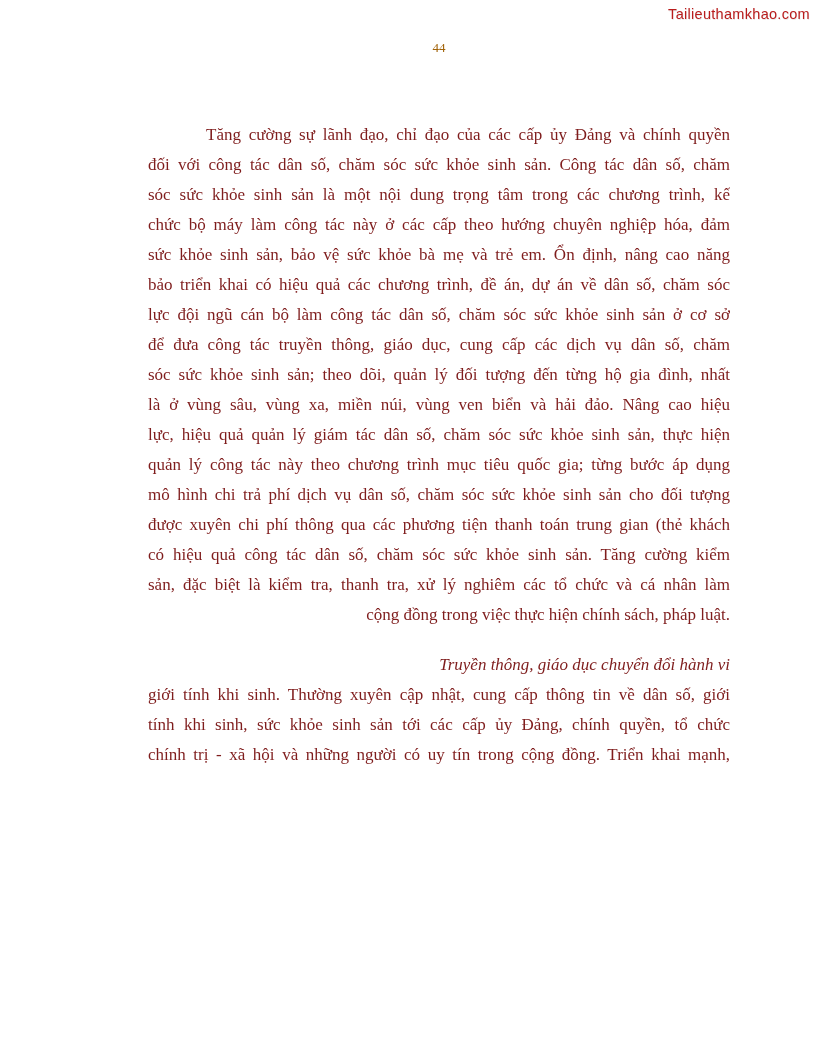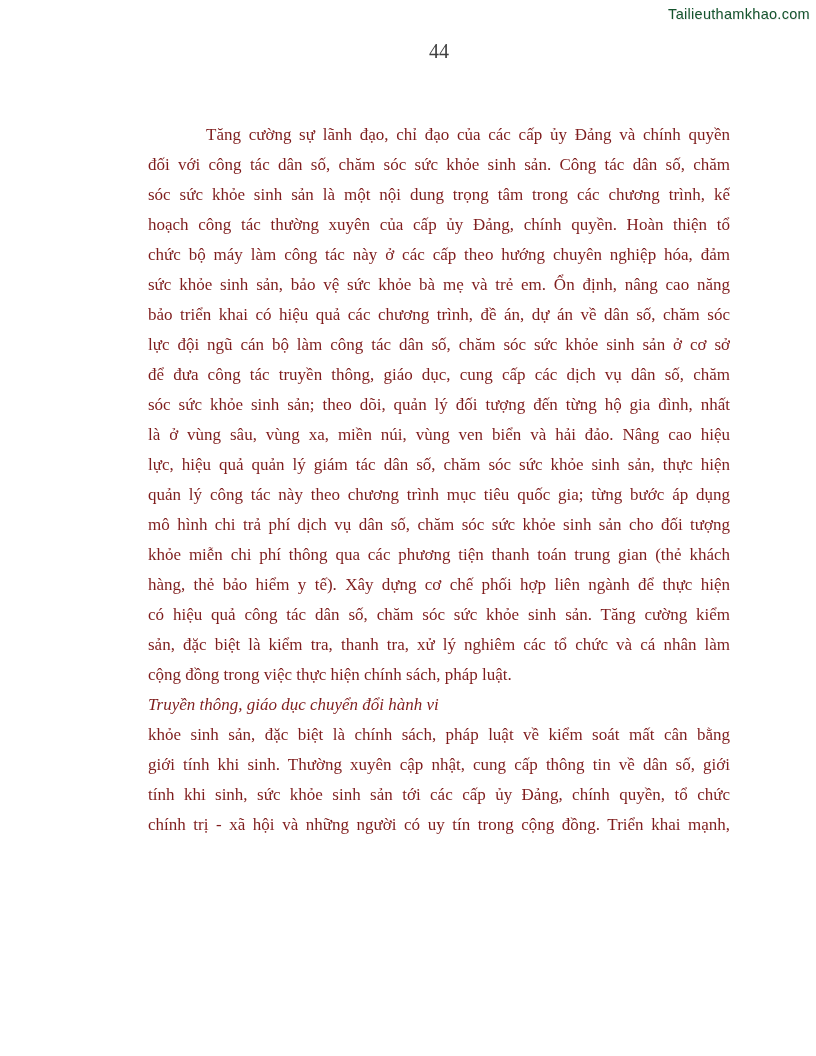--- a/index.html
+++ b/index.html
@@ -12,85 +12,82 @@
   }
   .page {
     position: absolute; inset: 0;
     background: #ffffff;
   }
   .watermark {
     position: absolute;
     top: 6px; right: 6px;
     font-family: "Liberation Sans", sans-serif;
     font-size: 14.5px;
-    color: #14532d;
+    color: #b91c1c;
     letter-spacing: 0.3px;
     text-shadow: 0.5px 0.5px 0 #e9e9e9;
   }
   .page-number {
     position: absolute;
     top: 40px; left: 148px; width: 582px;
     text-align: center;
-    font-size: 20px;
-    color: #404040;
+    font-size: 13px;
+    color: #a16207;
   }
   .doc-body {
     position: absolute;
     left: 148px; top: 120px; width: 582px;
     font-size: 17px;
     line-height: 30px;
     color: #7f1d1d;
   }
   .block { margin: 0; }
   .block.heading_italic {
-    margin-top: 0;
+    margin-top: 20px;
     font-style: italic;
   }
   .line {
     text-align: justify;
     text-align-last: justify;
     overflow: hidden;
   }
   .line.no-justify {
-    text-align: left;
+    text-align: right;
     text-align-last: auto;
   }
   .line.indent { text-indent: 58px; }
 </style>
 </head>
 <body>
 
 <div class="page">
   <div class="watermark">Tailieuthamkhao.com</div>
   <div class="page-number">44</div>
   <div class="doc-body">
       <div class="block paragraph">
         <div class="line indent">Tăng cường sự lãnh đạo, chỉ đạo của các cấp ủy Đảng và chính quyền</div>
         <div class="line">đối với công tác dân số, chăm sóc sức khỏe sinh sản. Công tác dân số, chăm</div>
         <div class="line">sóc sức khỏe sinh sản là một nội dung trọng tâm trong các chương trình, kế</div>
-        <div class="line">hoạch công tác thường xuyên của cấp ủy Đảng, chính quyền. Hoàn thiện tổ</div>
         <div class="line">chức bộ máy làm công tác này ở các cấp theo hướng chuyên nghiệp hóa, đảm</div>
         <div class="line">sức khỏe sinh sản, bảo vệ sức khỏe bà mẹ và trẻ em. Ổn định, nâng cao năng</div>
         <div class="line">bảo triển khai có hiệu quả các chương trình, đề án, dự án về dân số, chăm sóc</div>
         <div class="line">lực đội ngũ cán bộ làm công tác dân số, chăm sóc sức khỏe sinh sản ở cơ sở</div>
         <div class="line">để đưa công tác truyền thông, giáo dục, cung cấp các dịch vụ dân số, chăm</div>
         <div class="line">sóc sức khỏe sinh sản; theo dõi, quản lý đối tượng đến từng hộ gia đình, nhất</div>
         <div class="line">là ở vùng sâu, vùng xa, miền núi, vùng ven biển và hải đảo. Nâng cao hiệu</div>
         <div class="line">lực, hiệu quả quản lý giám tác dân số, chăm sóc sức khỏe sinh sản, thực hiện</div>
         <div class="line">quản lý công tác này theo chương trình mục tiêu quốc gia; từng bước áp dụng</div>
         <div class="line">mô hình chi trả phí dịch vụ dân số, chăm sóc sức khỏe sinh sản cho đối tượng</div>
-        <div class="line">khỏe miễn chi phí thông qua các phương tiện thanh toán trung gian (thẻ khách</div>
-        <div class="line">hàng, thẻ bảo hiểm y tế). Xây dựng cơ chế phối hợp liên ngành để thực hiện</div>
+        <div class="line">được xuyên chi phí thông qua các phương tiện thanh toán trung gian (thẻ khách</div>
         <div class="line">có hiệu quả công tác dân số, chăm sóc sức khỏe sinh sản. Tăng cường kiểm</div>
         <div class="line">sản, đặc biệt là kiểm tra, thanh tra, xử lý nghiêm các tổ chức và cá nhân làm</div>
         <div class="line no-justify">cộng đồng trong việc thực hiện chính sách, pháp luật.</div>
       </div>
       <div class="block heading_italic">
         <div class="line no-justify">Truyền thông, giáo dục chuyển đổi hành vi</div>
       </div>
       <div class="block paragraph">
-        <div class="line">khỏe sinh sản, đặc biệt là chính sách, pháp luật về kiểm soát mất cân bằng</div>
         <div class="line">giới tính khi sinh. Thường xuyên cập nhật, cung cấp thông tin về dân số, giới</div>
         <div class="line">tính khi sinh, sức khỏe sinh sản tới các cấp ủy Đảng, chính quyền, tổ chức</div>
         <div class="line">chính trị - xã hội và những người có uy tín trong cộng đồng. Triển khai mạnh,</div>
       </div>
     </div>
 </div>
 
 </body></html>

